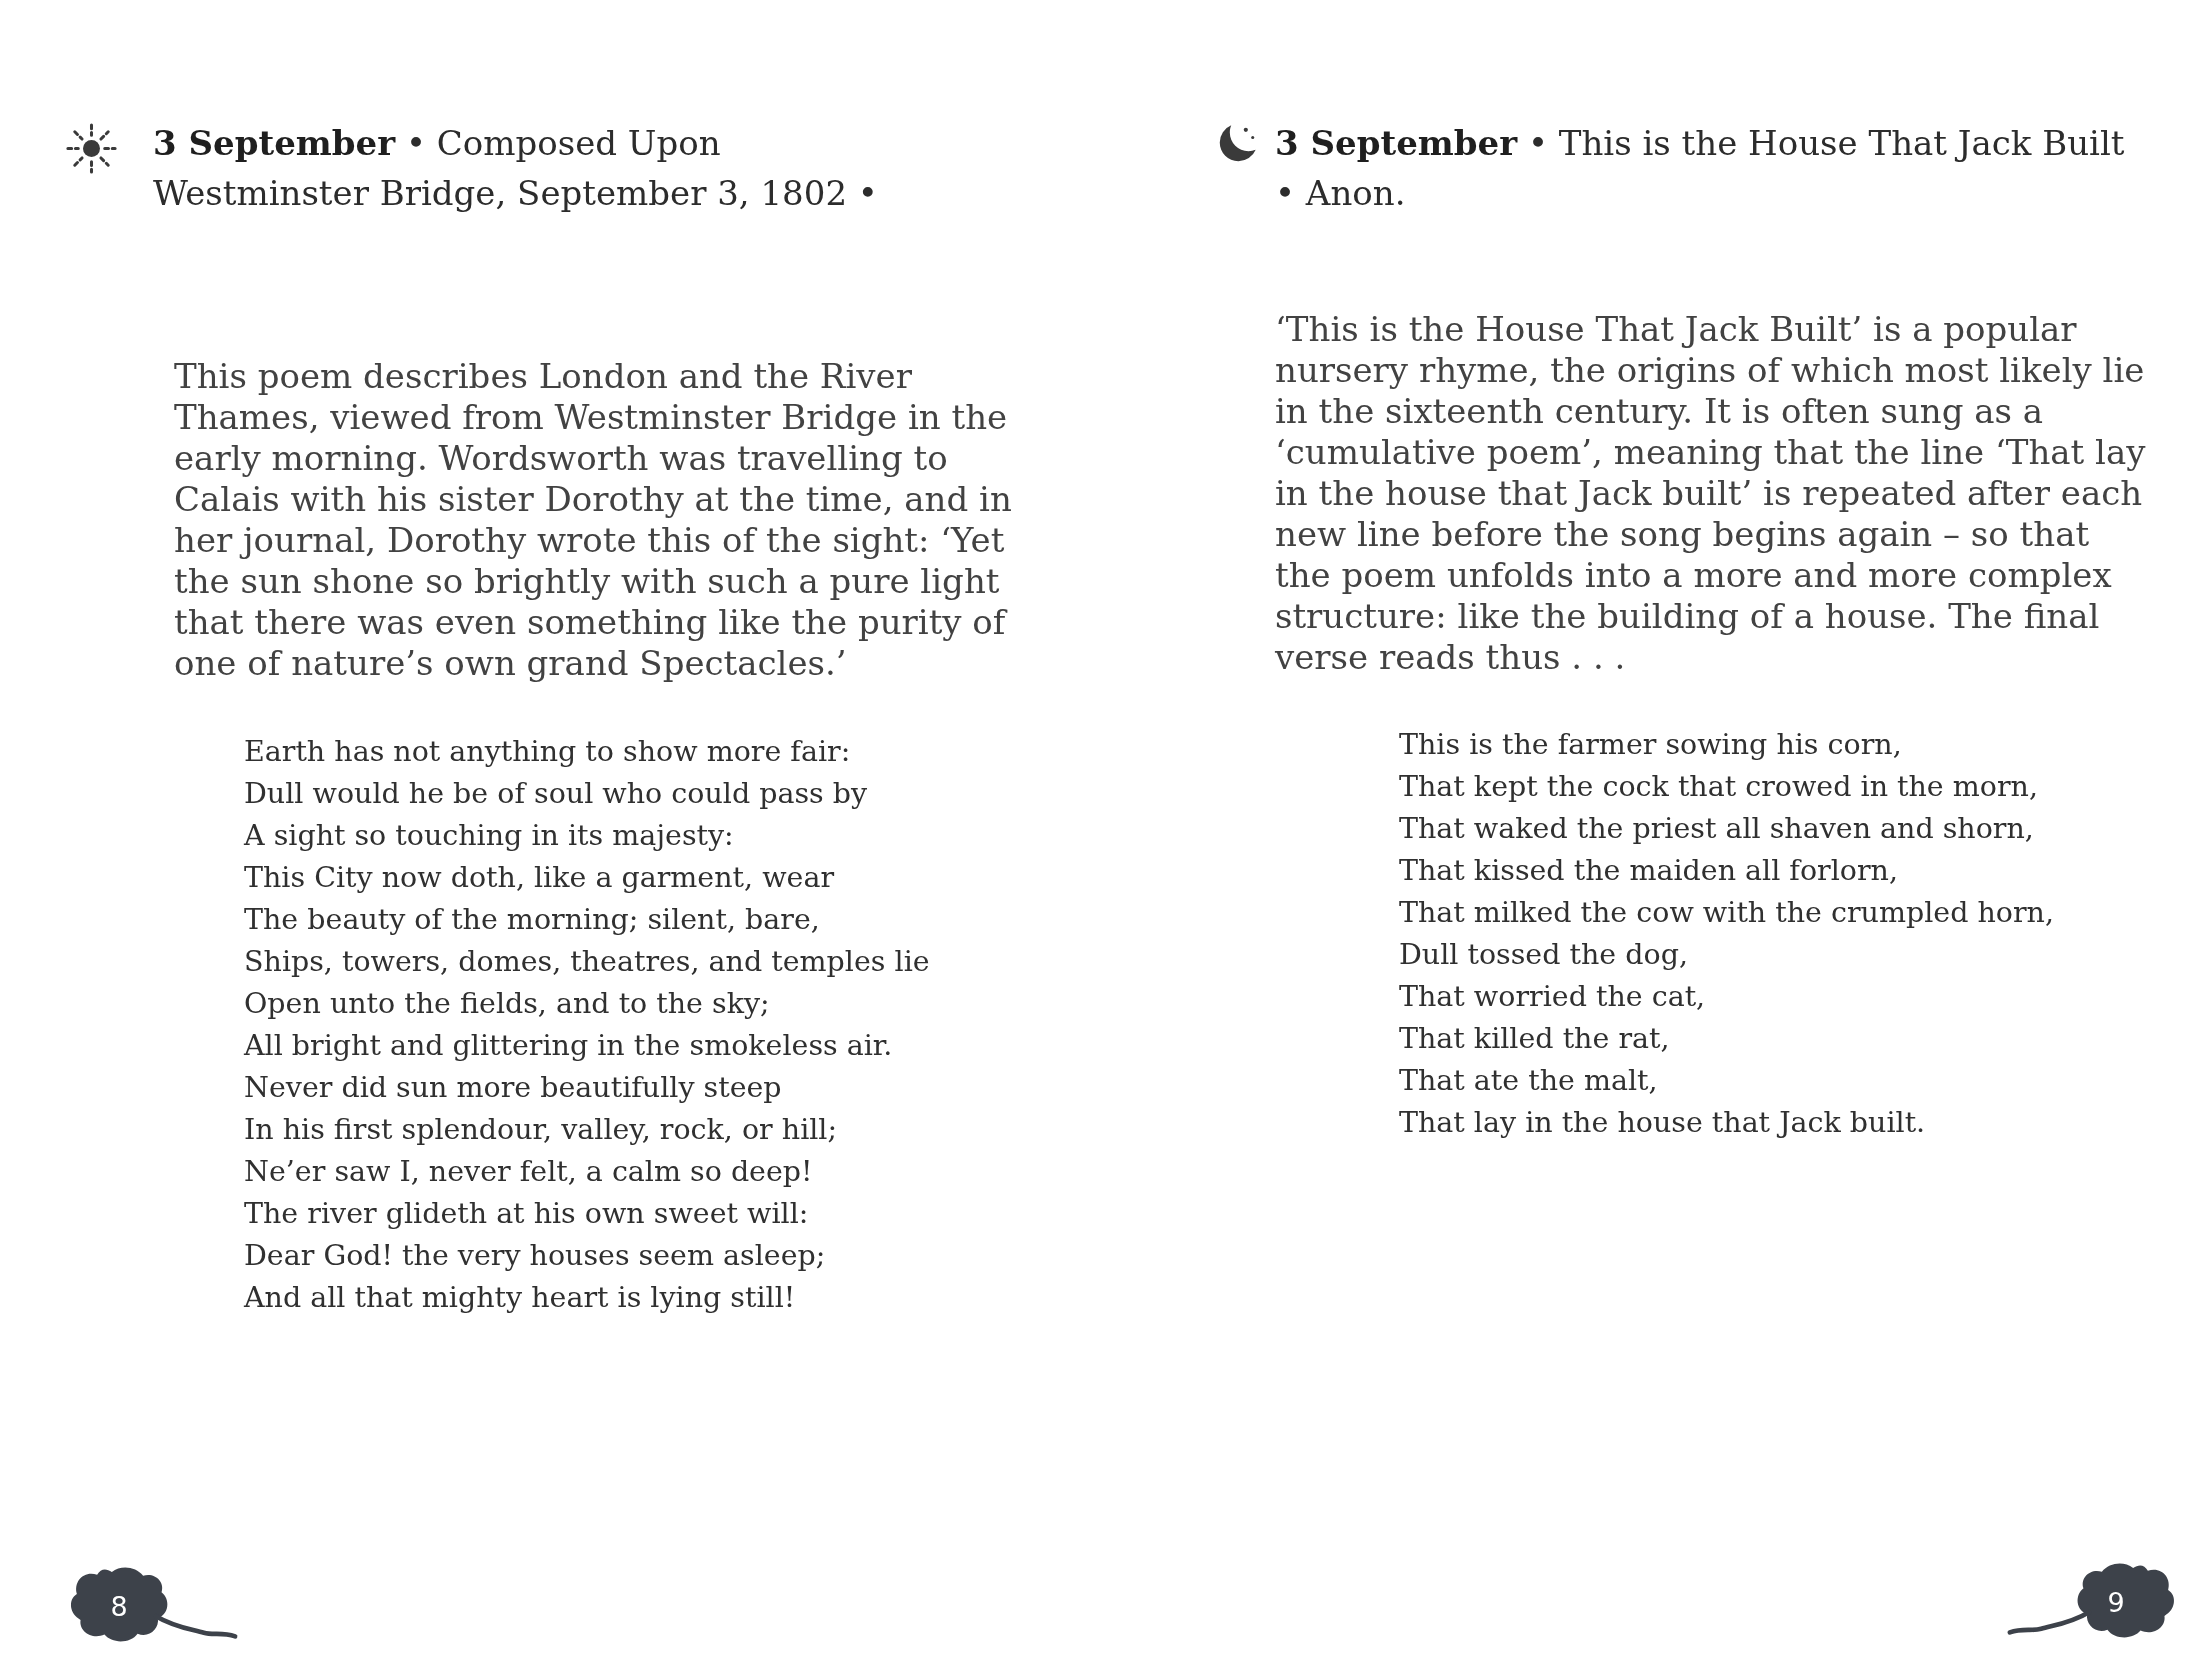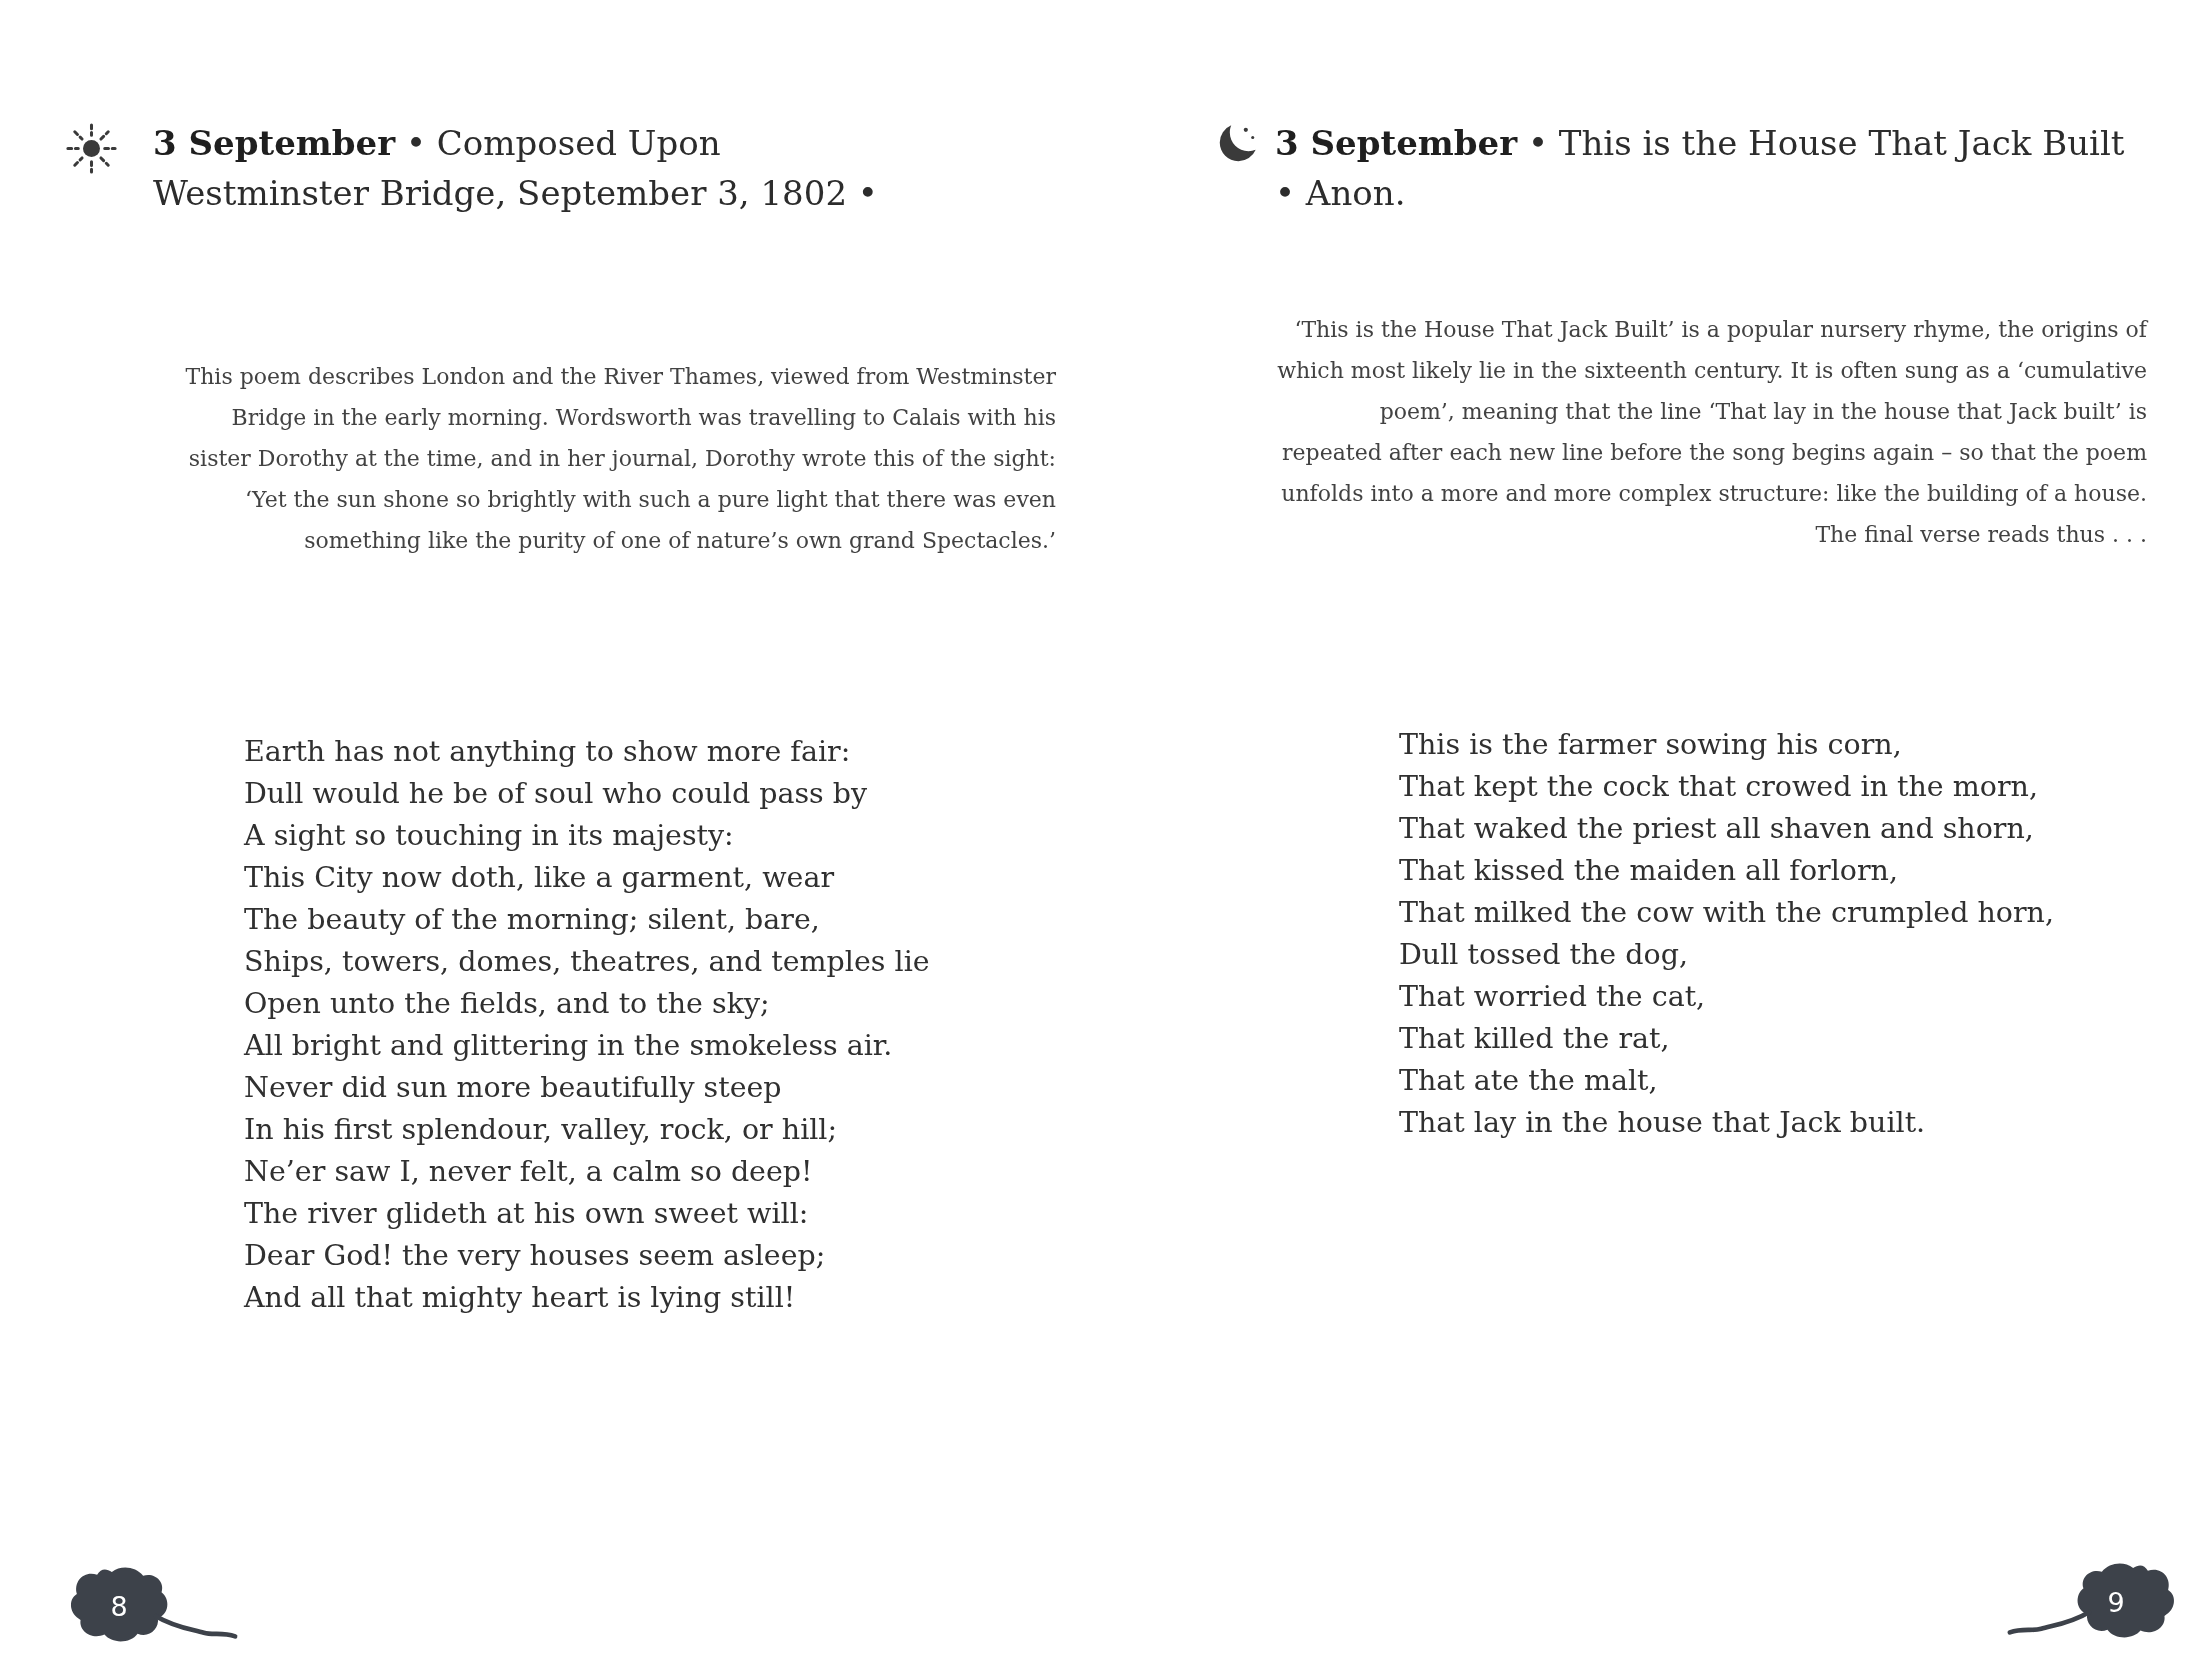--- a/index.html
+++ b/index.html
@@ -31,25 +31,24 @@
     color: #2c2c2c;
     font-weight: 400;
     margin: 0;
   }
   .heading .date { font-weight: 700; color: #1f1f1f; }
   .heading .author { display: block; }
   .heading-left  { left: 129px;  top: 118px; width: 771px; margin-left: 24px; }
   .heading-right { left: 1275px; top: 118px; width: 882px; }
 
   .intro {
-    font-size: 22px;
+    font-size: 34px;
     line-height: 41px;
     color: #424242;
     margin: 0;
-    text-align: right;
   }
   .intro-left  { left: 129px;  top: 356px; width: 882px; margin-left: 45px; }
   .intro-right { left: 1275px; top: 309px; width: 872px; }
 
   .poem {
     font-size: 28.5px;
     line-height: 42px;
     color: #303030;
     margin-left: 40px;
   }

